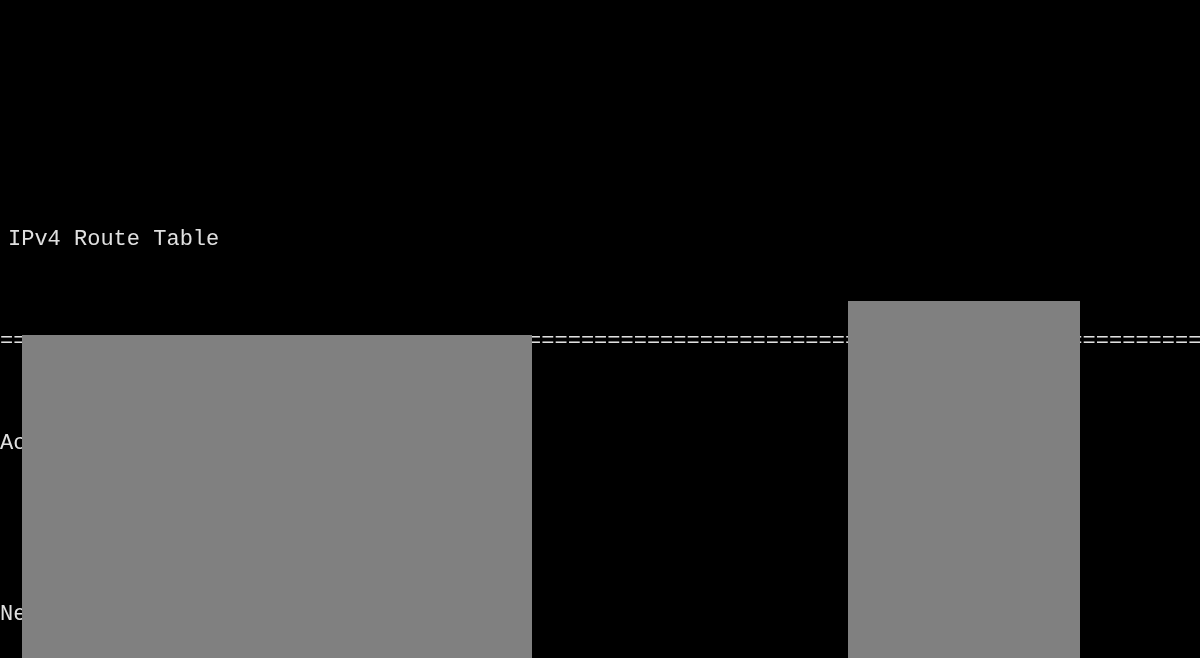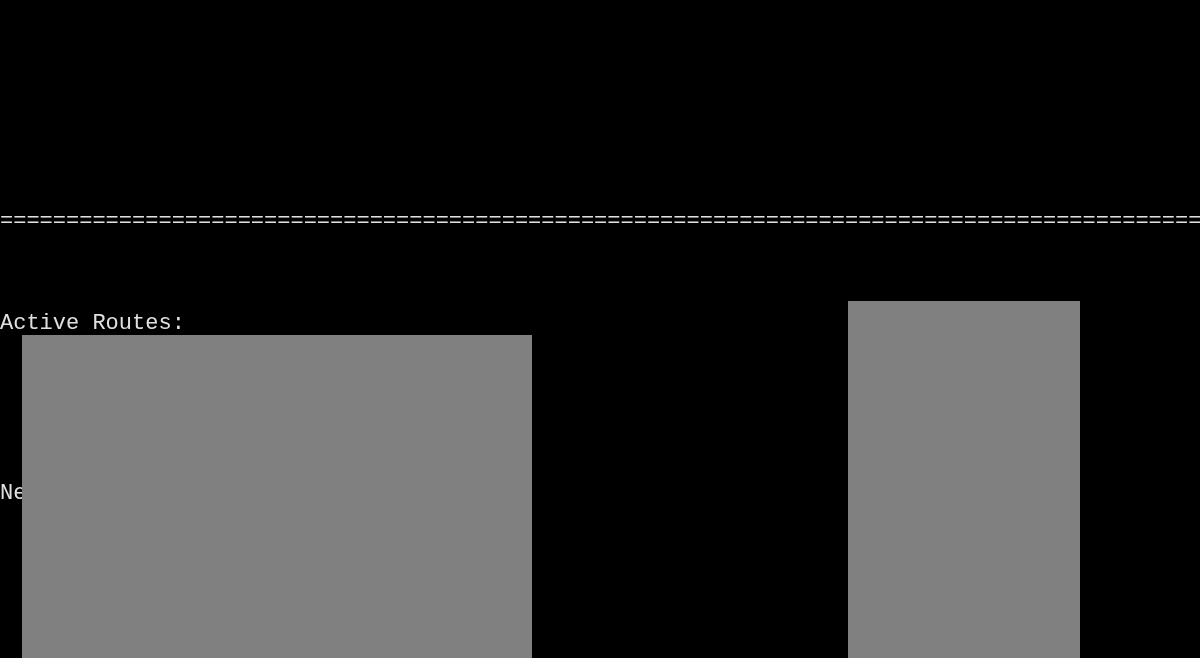--- a/index.html
+++ b/index.html
@@ -66,20 +66,21 @@
     .content {
       position: relative;
     }
   </style>
 </head>
 <body>
 
 
 
 <div class="content">
+  <div class="title">IPv4 Route Table</div>
   <div class="divider">===========================================================================================</div>
   <div class="section-header">Active Routes:</div>
   
   <div class="row-container">
     <span class="dest-cell" style="text-align:left;padding-left:0;">Network Destination</span>
     <span class="netmask-cell">Netmask</span>
     
     
     
   </div>

